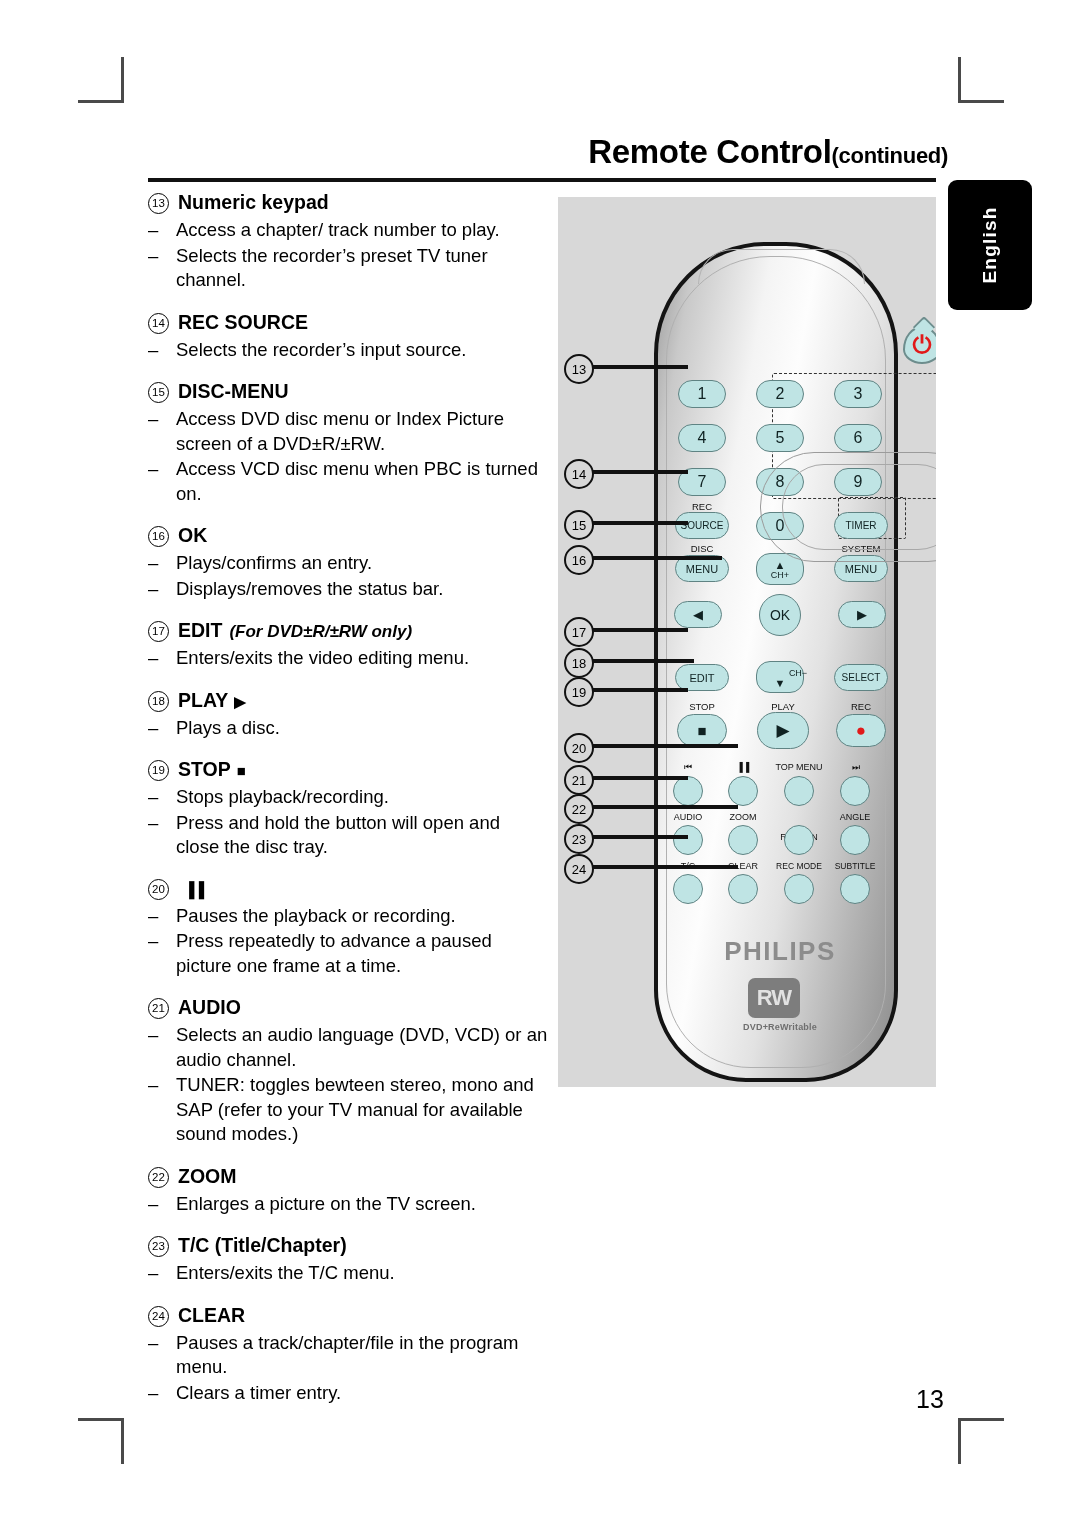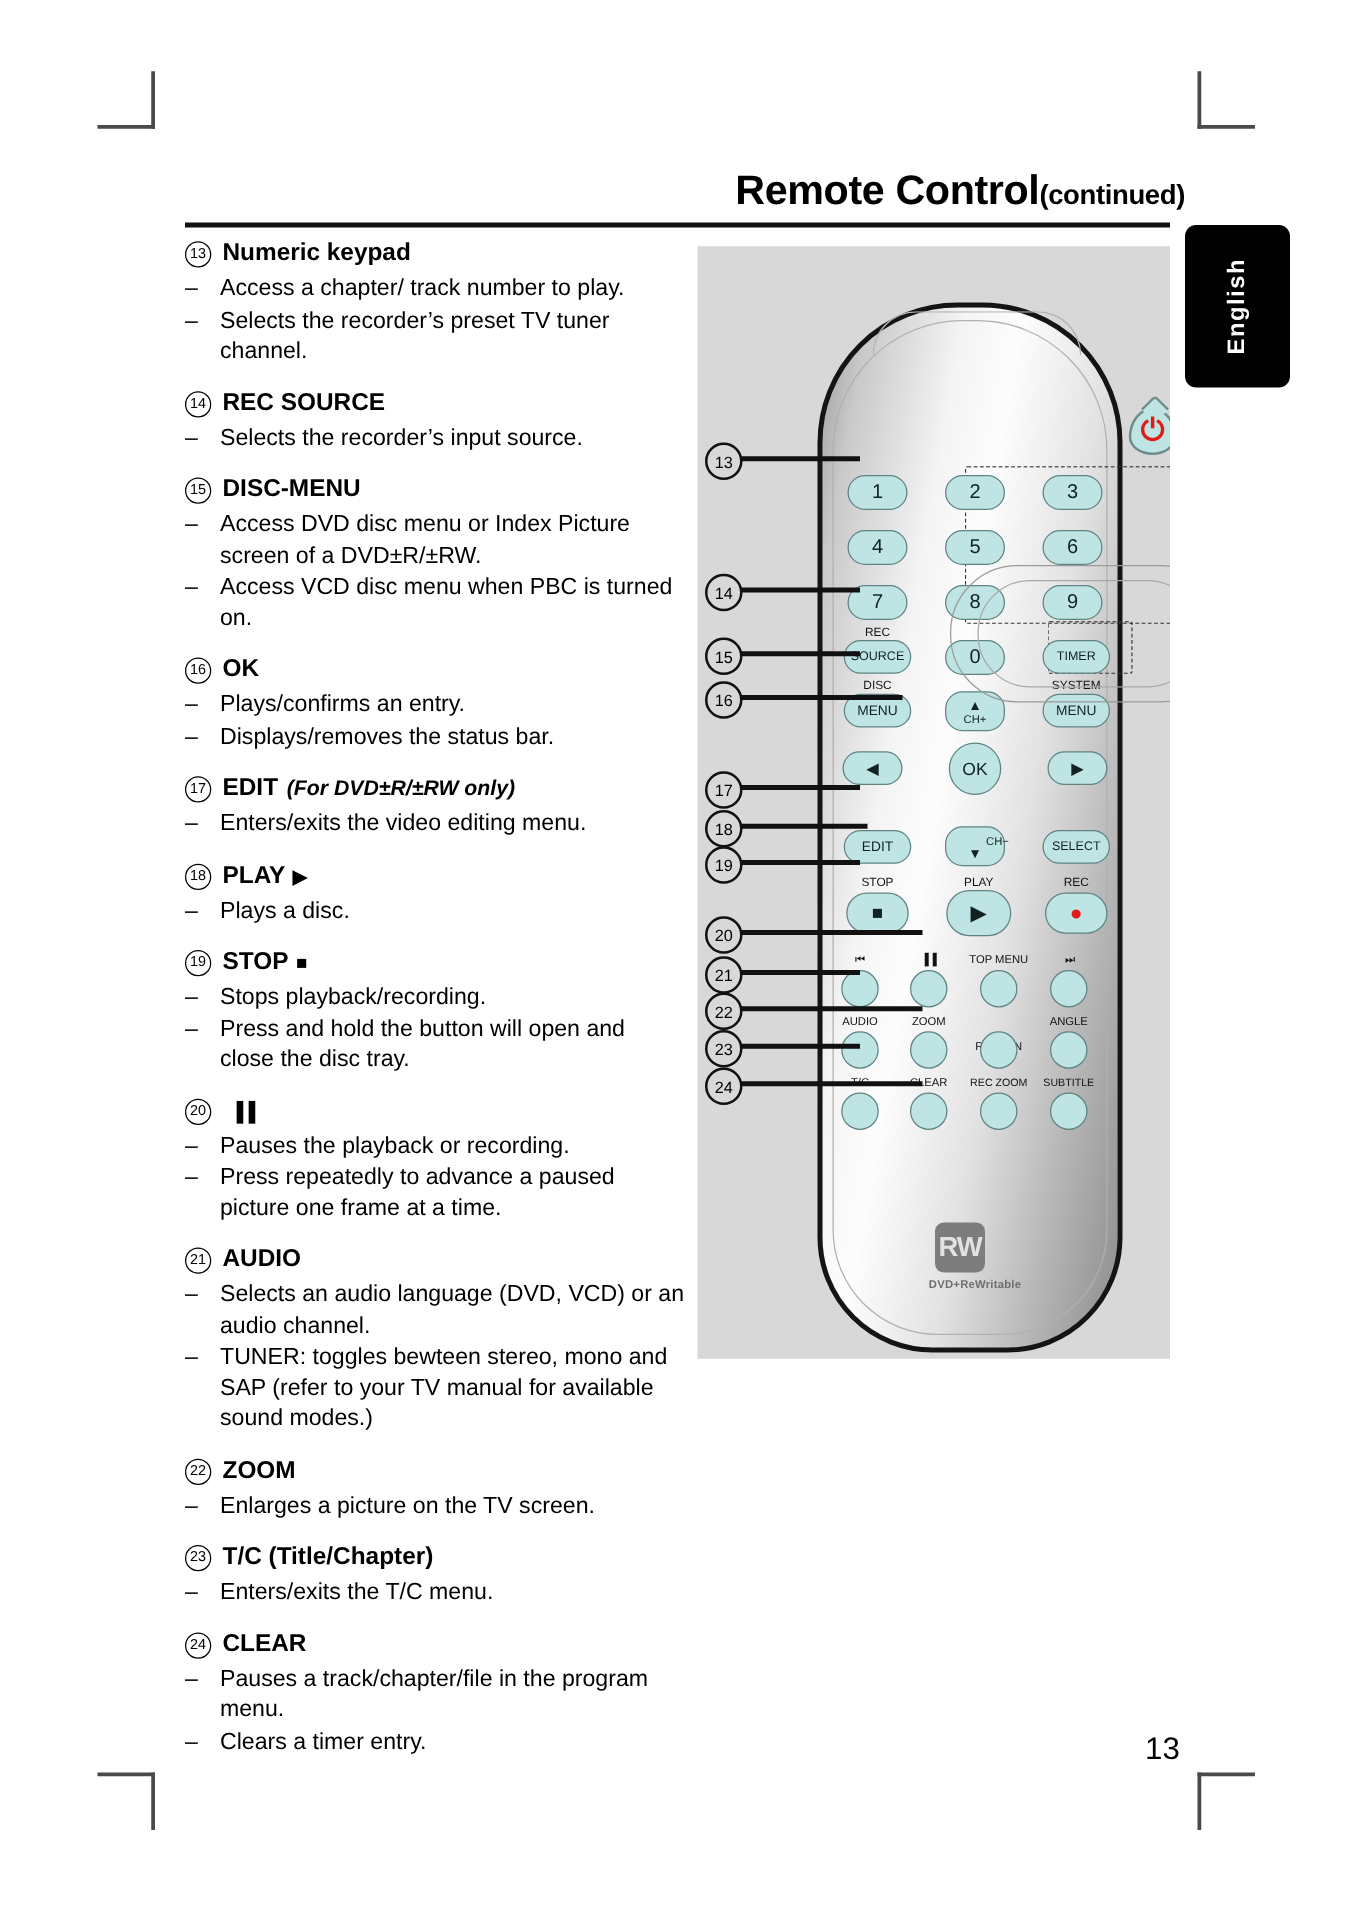--- a/index.html
+++ b/index.html
@@ -166,21 +166,21 @@
   #nav-ring2{
     position:absolute;left:124px;top:218px;width:176px;height:84px;
     border:1px solid #a8a8a8;border-radius:42px;
   }
   
   #philips-logo{
     position:absolute;left:0;top:690px;width:244px;text-align:center;
     font-size:26px;font-weight:bold;letter-spacing:1.5px;color:#8c8c8c;
   }
   #rw-badge{
-    position:absolute;left:90px;top:732px;width:40px;height:40px;
+    position:absolute;left:90px;top:732px;width:52px;height:40px;
     background:#7d7d7d;border-radius:7px;
     display:flex;align-items:center;justify-content:center;
   }
   #rw-badge span{
     color:#e2e2e2;font-size:22px;font-weight:bold;letter-spacing:-1px;
     font-family:"Liberation Sans", sans-serif;
   }
   #rw-sub{
     position:absolute;left:0;top:776px;width:244px;text-align:center;
     font-size:9px;font-weight:bold;color:#6f6f6f;letter-spacing:0.2px;
@@ -460,27 +460,28 @@
     <div class="lbl b" style="left:63px;top:566px;width:44px;">ZOOM</div>
     <div class="lbl b" style="left:118px;top:586px;width:46px;">RETURN</div>
     <div class="lbl b" style="left:174px;top:566px;width:46px;">ANGLE</div>
     <div class="btn round" style="left:15px;top:579px;"></div>
     <div class="btn round" style="left:70px;top:579px;"></div>
     <div class="btn round" style="left:126px;top:579px;"></div>
     <div class="btn round" style="left:182px;top:579px;"></div>
 
     <div class="lbl b" style="left:8px;top:615px;width:44px;">T/C</div>
     <div class="lbl b" style="left:63px;top:615px;width:44px;">CLEAR</div>
-    <div class="lbl b" style="left:114px;top:615px;width:54px;font-size:8.5px;">REC ZOOM</div>
+    <div class="lbl b" style="left:114px;top:615px;width:54px;font-size:8.5px;">REC MODE</div>
     <div class="lbl b" style="left:170px;top:615px;width:54px;font-size:8.5px;">SUBTITLE</div>
     <div class="btn round" style="left:15px;top:628px;"></div>
     <div class="btn round" style="left:70px;top:628px;"></div>
     <div class="btn round" style="left:126px;top:628px;"></div>
     <div class="btn round" style="left:182px;top:628px;"></div>
 
+    <div id="philips-logo">PHILIPS</div>
     <div id="rw-badge">
       <span>RW</span>
     </div>
     <div id="rw-sub">DVD+ReWritable</div>
   </div>
 
   <div class="callout" style="left:6px;top:157px;">
     <div class="circ">13</div>
     <div class="line" style="width:100px;"></div>
   </div>

